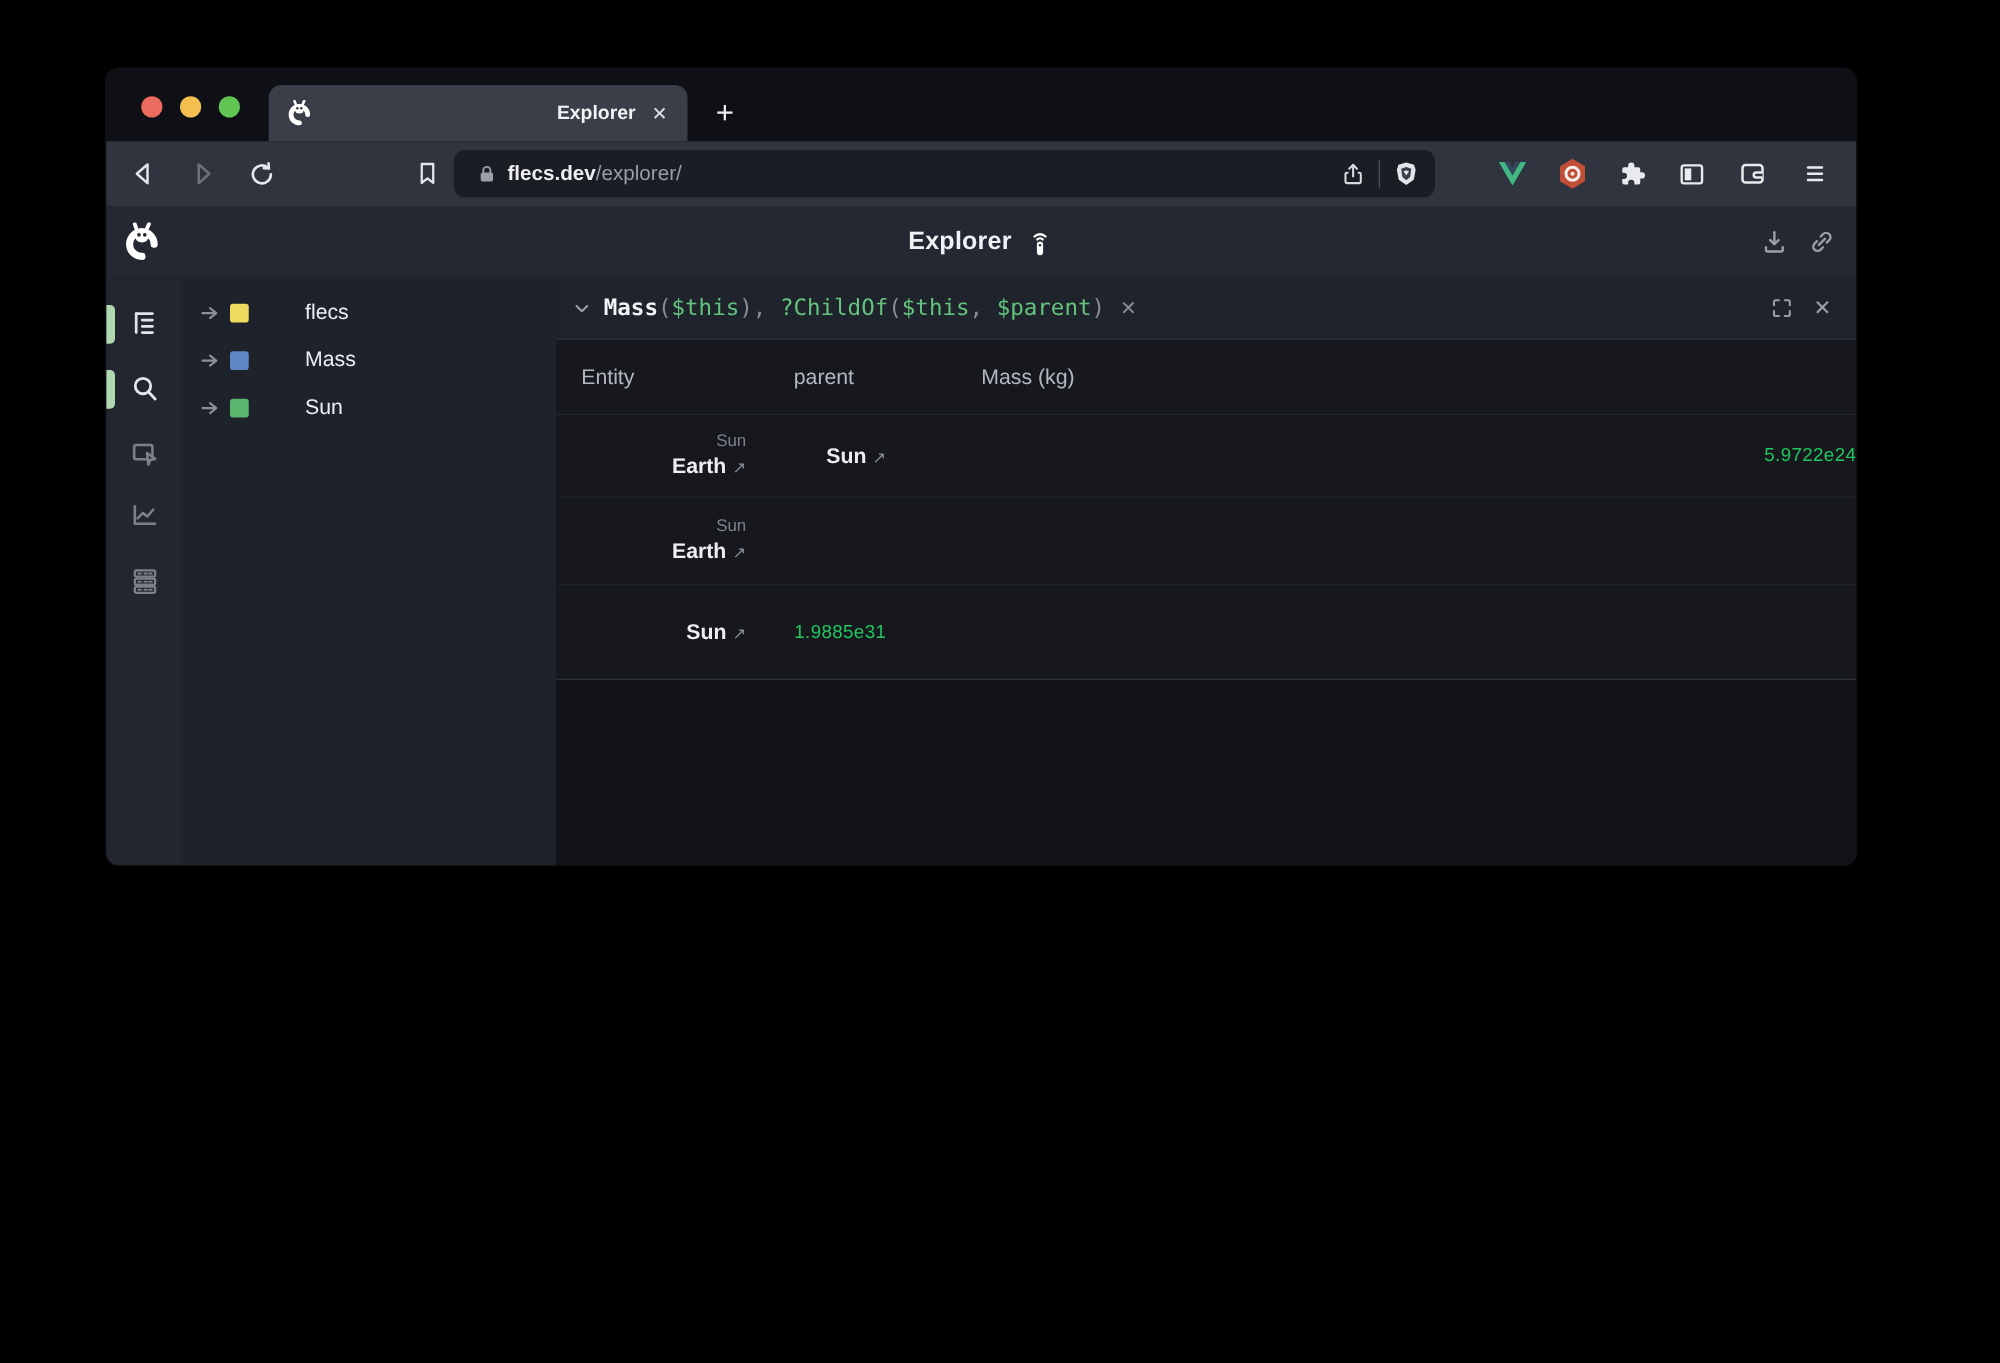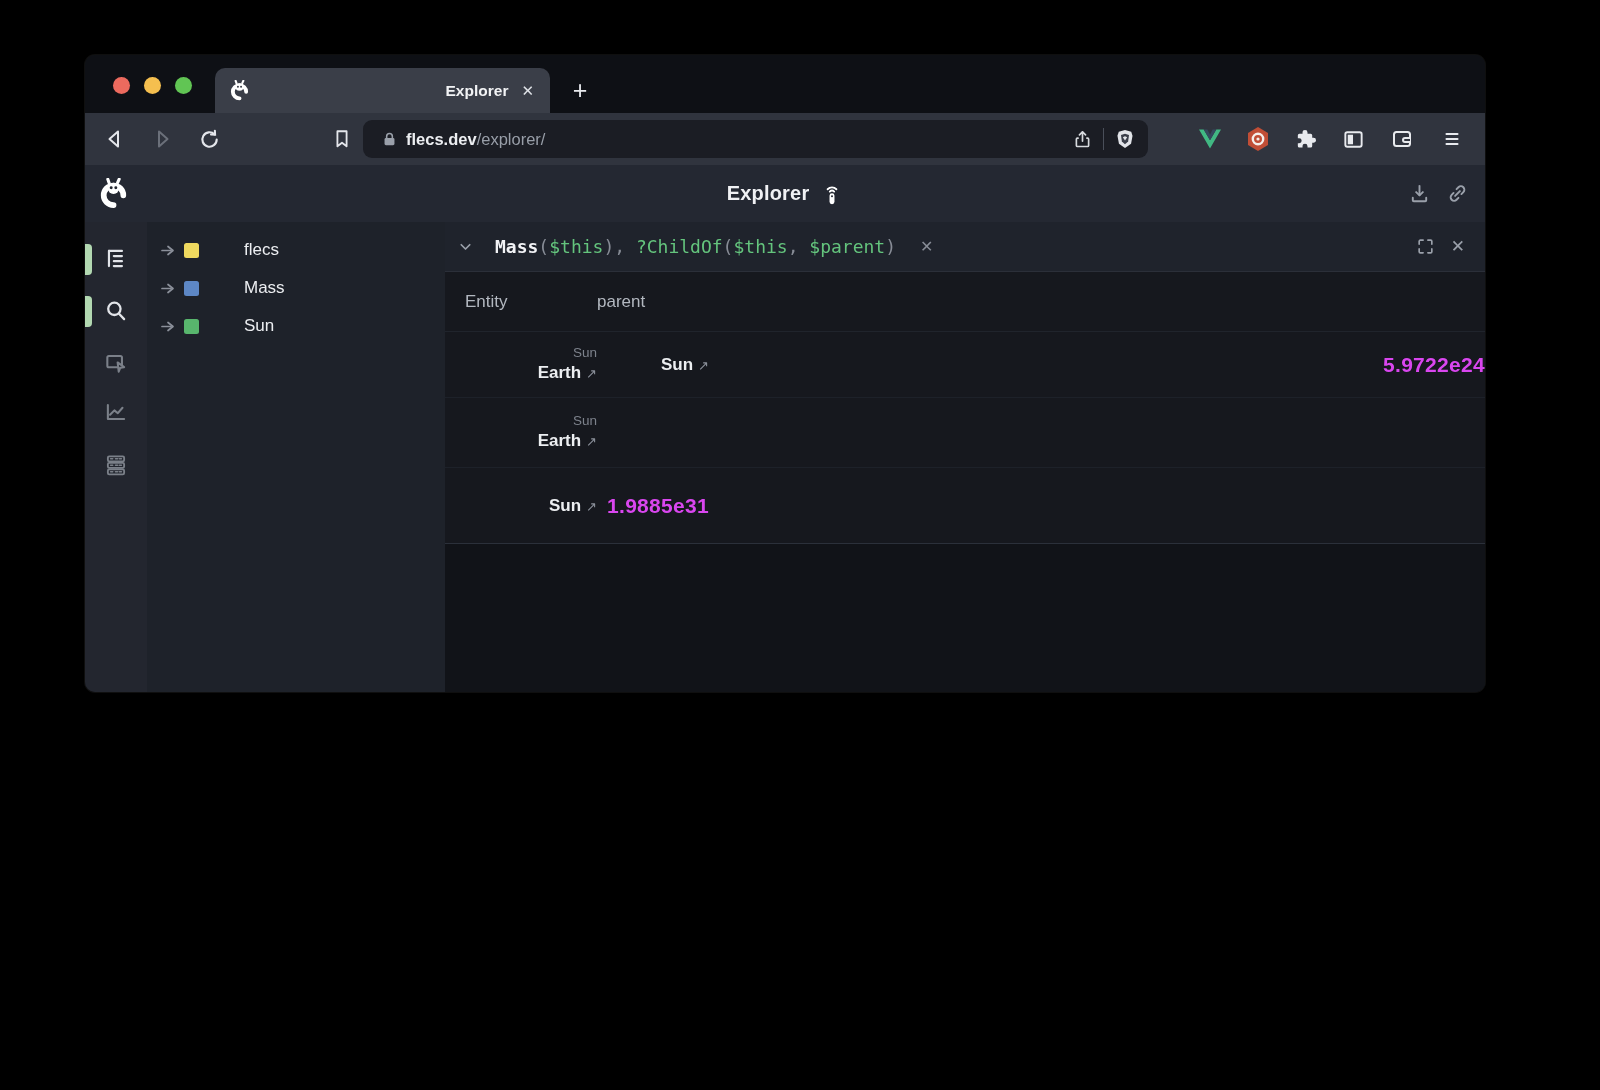--- a/index.html
+++ b/index.html
@@ -64,40 +64,40 @@
 
   .treepanel { width:298px; flex:none; background:#1e222a; padding-top:9px; }
   .tree-item { height:38px; display:flex; align-items:center; padding-left:13px; gap:8px; }
   .tree-expander { color:#8b909a; display:flex; }
   .tree-square { width:15px; height:15px; border-radius:2.5px; }
   .sq-0 { background:#efd95f; } .sq-1 { background:#5d87c5; } .sq-2 { background:#58b66d; }
   .tree-label { color:#eceef1; font-size:17px; padding-left:2px;margin-left:35px; }
 
   .querypanel { flex:1; display:flex; flex-direction:column; background:#16181e; min-width:0; }
   .qheader { height:50px; flex:none; background:#1f232c; border-bottom:1px solid #2b2f39;
-             display:flex; align-items:center; padding:0 20px 0 12px;gap:12px; }
+             display:flex; align-items:center; padding:0 20px 0 12px; }
   .q-chevron { color:#9aa0aa; display:flex; margin-right:9px; }
   .q-text { font-family:"DejaVu Sans Mono", monospace; font-size:18px; white-space:pre; }
   .tk-name { color:#f2f3f6; font-weight:700; }
   .tk-punct { color:#878c96; }
   .tk-var { color:#64c47d; }
   .q-close-token { color:#878c96; font-size:16px; margin-left:12px; }
   .q-right { margin-left:auto; display:flex; align-items:center; gap:16px; color:#9aa0aa; }
 
   .rtable { display:grid; grid-template-columns:132px 112px 1fr; padding-left:20px; }
-  .rt-head { height:60px; border-bottom:1px solid #20242c; }
+  .rt-head { height:60px; border-bottom:1px solid #20242c;gap:38px; }
   .rt-head .col { display:flex; align-items:center; color:#b3b8c0; font-size:17px; }
   .rt-row1 { height:65px; } .rt-row2 { height:70px; border-top:1px solid #1d2129; }
   .rt-row3 { height:76px; border-top:1px solid #1d2129; }
   .cell { display:flex; flex-direction:column; justify-content:center; }
   .cell-path { color:#7d828c; font-size:13.5px; line-height:17px; }
   .cell-name { color:#eceef1; font-size:17px; font-weight:600; line-height:23px; }
   .cell-none { color:#7d828c; font-size:17px; }
   .link-arrow { color:#8a8f99; font-size:13px; font-weight:400; padding-left:5px; }
-  .cell-mass { color:#d946ef; font-size:21px; font-weight:700; letter-spacing:.3px; }
+  .cell-mass { color:#22c55e; font-size:15px; font-weight:400; letter-spacing:.3px; }
   .table-bottom { flex:1; background:#111318; border-top:1px solid #2b303a; }
 
   svg { display:block; }
 </style>
 </head>
 <body>
 
 <div class="window">
 
   <div class="tabbar">
@@ -341,20 +341,21 @@
                 <path d="M9 20H5.5A1.5 1.5 0 0 1 4 18.5V15"></path>
             </svg>
           </span>
           <span style="font-size:17px;">✕</span>
         </span>
       </div>
 
       <div class="rtable rt-head">
         <span class="col">Entity</span>
         <span class="col">parent</span>
+        <span class="col">Mass (kg)</span>
       </div>
 
       <div class="rtable rt-row1">
         <div class="cell">
           <span class="cell-path">Sun</span>
           <span class="cell-name"><span>Earth</span><span class="link-arrow">↗</span></span>
         </div>
         <div class="cell">
           <span class="cell-name"><span>Sun</span><span class="link-arrow">↗</span></span>
         </div>

